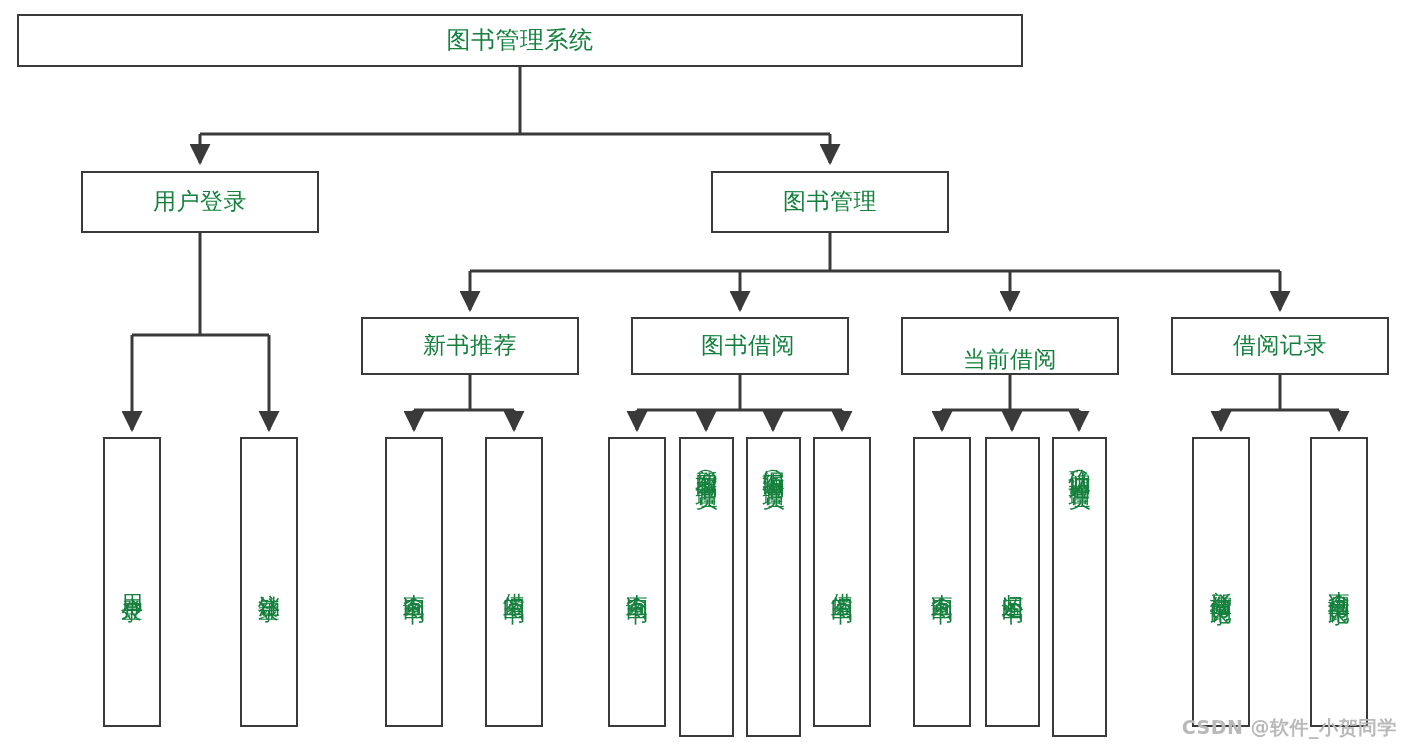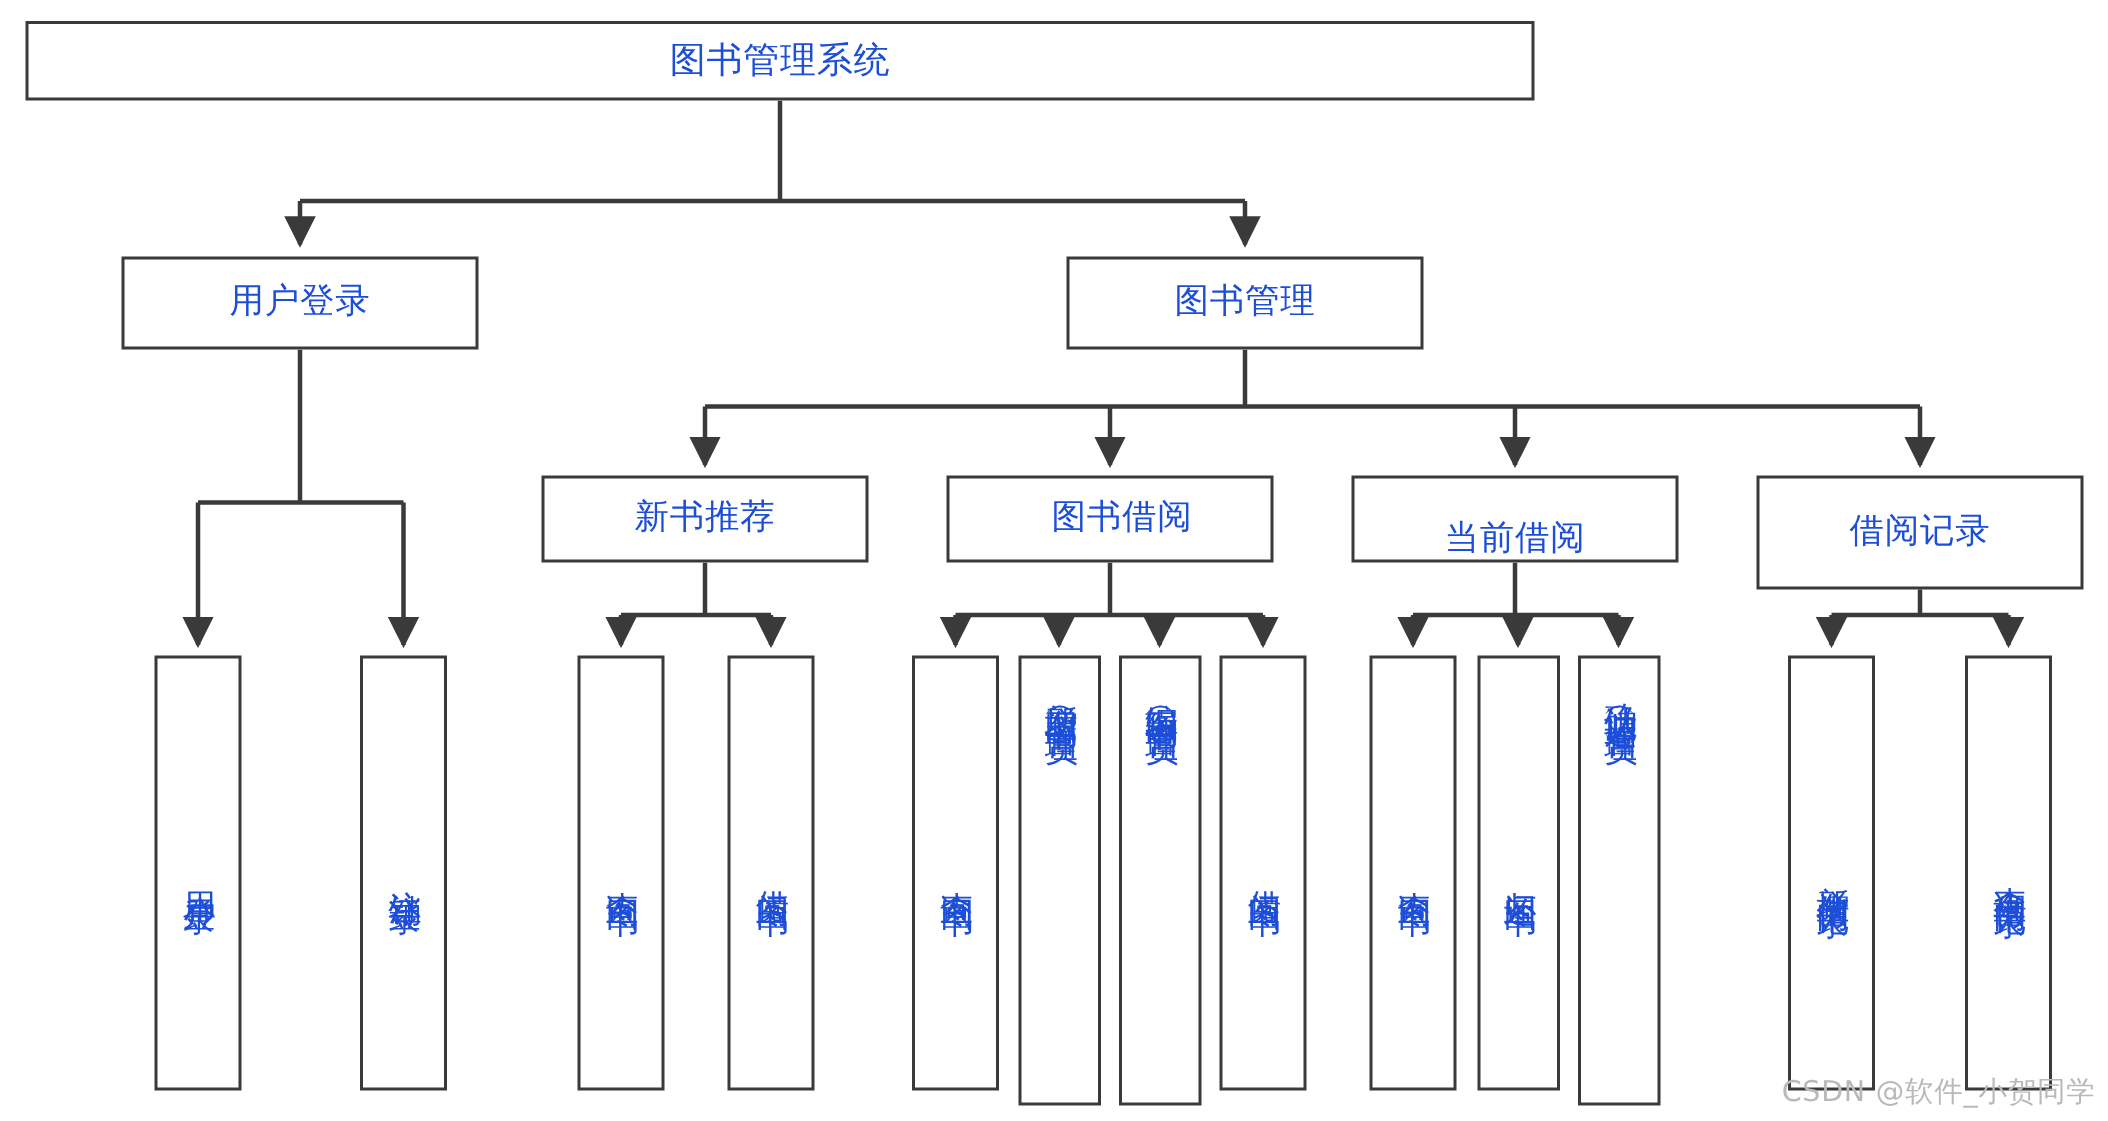--- a/index.html
+++ b/index.html
@@ -19,21 +19,21 @@
     overflow: hidden;
   }
   .node {
     position: absolute;
     box-sizing: border-box;
     border: 2px solid #3a3a3a;
     background: #ffffff;
     display: flex;
     align-items: center;
     justify-content: center;
-    color: #1d4ed8;
+    color: #15803d;
     z-index: 3;
   }
   .node-label {
     font-family: "DejaVu Sans", "Liberation Sans", sans-serif;
     letter-spacing: 0.5px;
     line-height: 1.18;
     white-space: nowrap;
   }
   
   .node.horiz .node-label {
@@ -71,20 +71,21 @@
   .watermark {
     position: absolute;
     right: 8px;
     bottom: 6px;
     font-size: 19px;
     color: #b9b9b9;
     font-family: "DejaVu Sans", "Liberation Sans", sans-serif;
     white-space: nowrap;
     z-index: 5;
     letter-spacing: 0.5px;
+    font-weight: bold;
   }
 </style>
 </head>
 <body>
 
 <div id="diagram-root">
 
   <svg class="connectors" viewBox="0 0 1405 747" xmlns="http://www.w3.org/2000/svg">
     <defs>
       <marker id="arrow" viewBox="0 0 10 10" refX="9" refY="5" markerWidth="7" markerHeight="7" orient="auto-start-reverse">
@@ -148,21 +149,21 @@
 
   <div class="node horiz" style="left:361px; top:317px; width:218px; height:58px;text-align:center;">
     <span class="node-label">新书推荐</span>
   </div>
   <div class="node horiz" style="left:631px; top:317px; width:218px; height:58px;padding-left:16px;">
     <span class="node-label">图书借阅</span>
   </div>
   <div class="node horiz" style="left:901px; top:317px; width:218px; height:58px;align-items:flex-end;">
     <span class="node-label">当前借阅</span>
   </div>
-  <div class="node horiz" style="left:1171px; top:317px; width:218px; height:76px;">
+  <div class="node horiz" style="left:1171px; top:317px; width:218px; height:58px;">
     <span class="node-label">借阅记录</span>
   </div>
 
   <div class="node vert centered" style="left:103px; top:437px; width:58px; height:290px;">
     <span class="node-label">用户登录</span>
   </div>
   <div class="node vert centered" style="left:240px; top:437px; width:58px; height:290px;">
     <span class="node-label">注销登录</span>
   </div>
 

